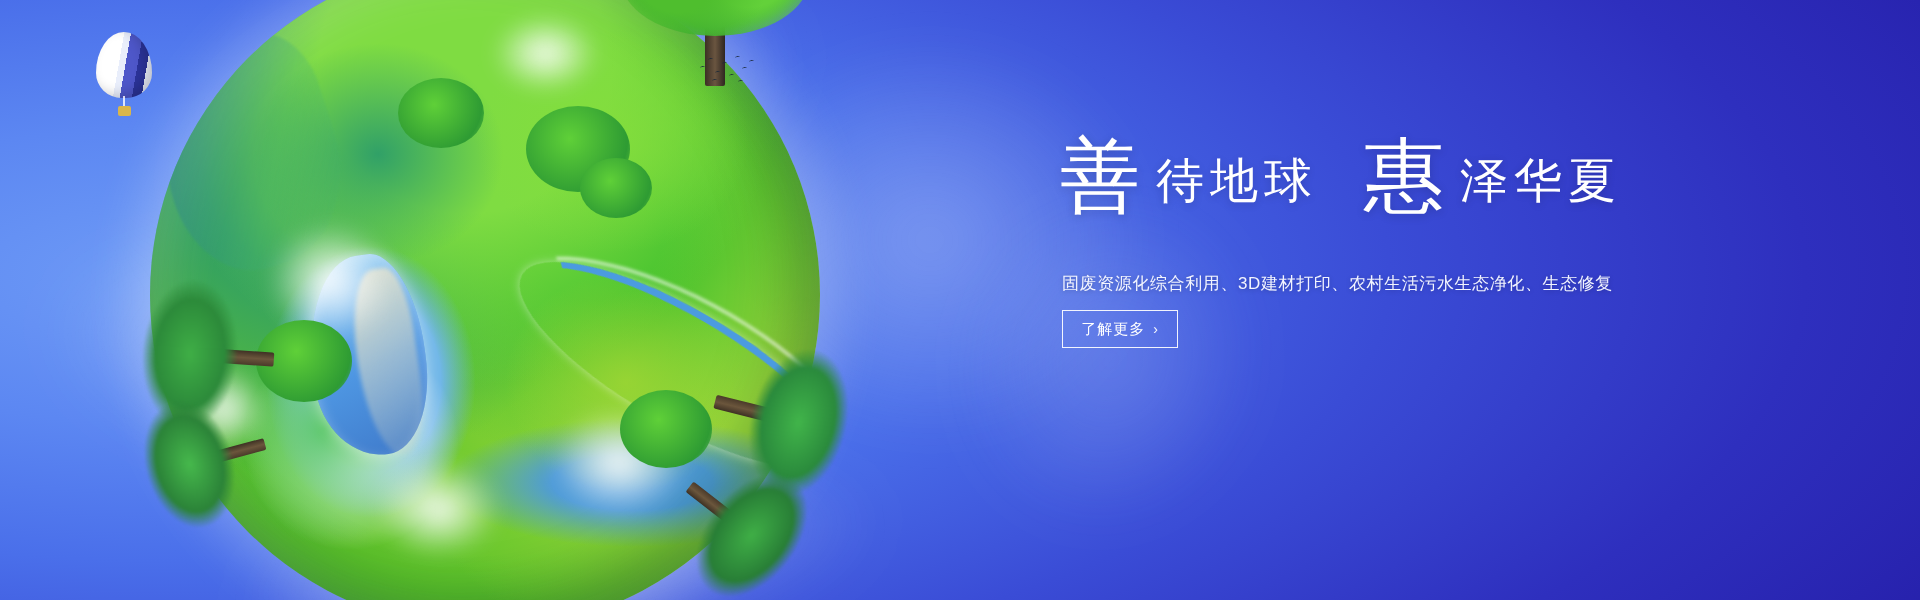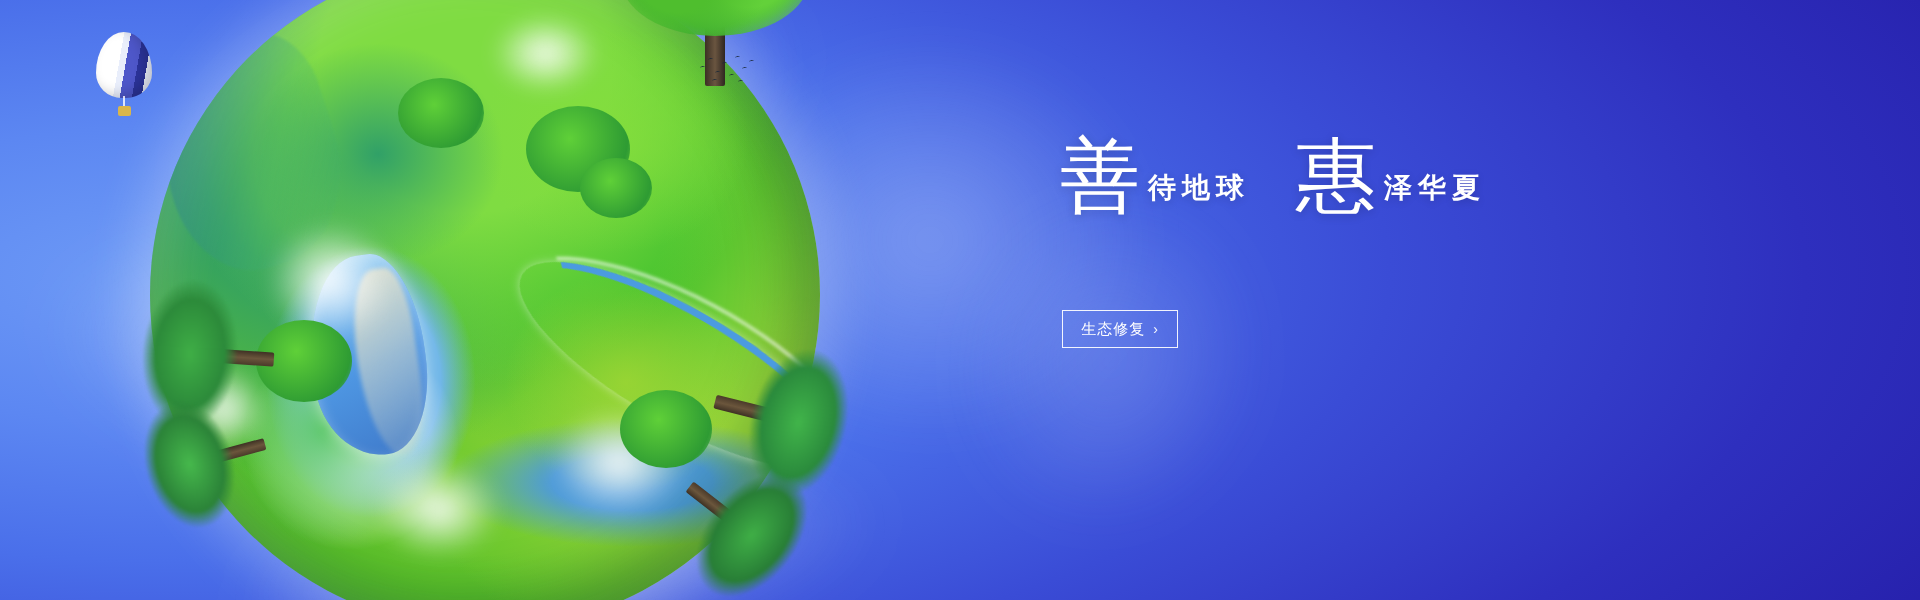--- a/index.html
+++ b/index.html
@@ -159,21 +159,21 @@
   .bird{ position:absolute; width:5px; height:3px; border-top:1.6px solid #1A2A3A;
     border-radius:50% 50% 0 0; transform:rotate(-8deg); opacity:.85; }
 
   
   .content{ position:absolute; left:1060px; top:0; width:700px; height:600px; color:#fff; }
 
   .headline{ position:absolute; left:0; top:136px; white-space:nowrap;
     font-family:"DejaVu Serif","Liberation Serif",serif; line-height:1; }
   .headline .big{ font-size:80px; font-weight:400; letter-spacing:0; vertical-align:-6px;
     text-shadow:0 2px 10px rgba(0,0,0,.18); }
-  .headline .sm{ font-size:28px; font-weight:700; letter-spacing:6px; margin-left:8px;
+  .headline .sm{ font-size:48px; font-weight:400; letter-spacing:6px; margin-left:16px;
     text-shadow:0 2px 8px rgba(0,0,0,.16); }
   .headline .gap{ display:inline-block; width:46px; }
 
   .subtitle{ position:absolute; left:2px; top:228px; font-size:26px; letter-spacing:7px;
     font-weight:400; white-space:nowrap; text-shadow:0 1px 6px rgba(0,0,0,.2); }
 
   .desc{ position:absolute; left:2px; top:272px; font-size:17px; letter-spacing:.6px;
     font-weight:400; white-space:nowrap; color:#F2F4FF; text-shadow:0 1px 5px rgba(0,0,0,.22); }
 
   .cta{ position:absolute; left:2px; top:310px; width:116px; height:38px;
@@ -264,20 +264,21 @@
     <div class="bird" style="left:38px; top:28px;"></div>
   </div>
 
   <div class="content">
 
     <div class="headline">
       <span class="big">善</span><span class="sm">待地球</span><span class="gap"></span><span class="big">惠</span><span class="sm">泽华夏</span>
     </div>
 
 
+    <div class="desc">固废资源化综合利用、3D建材打印、农村生活污水生态净化、生态修复</div>
 
     <button class="cta">
-      <span>生态修复</span>
+      <span>了解更多</span>
       <span class="chev">›</span>
     </button>
 
   </div>
 </div>
 
 </body></html>

